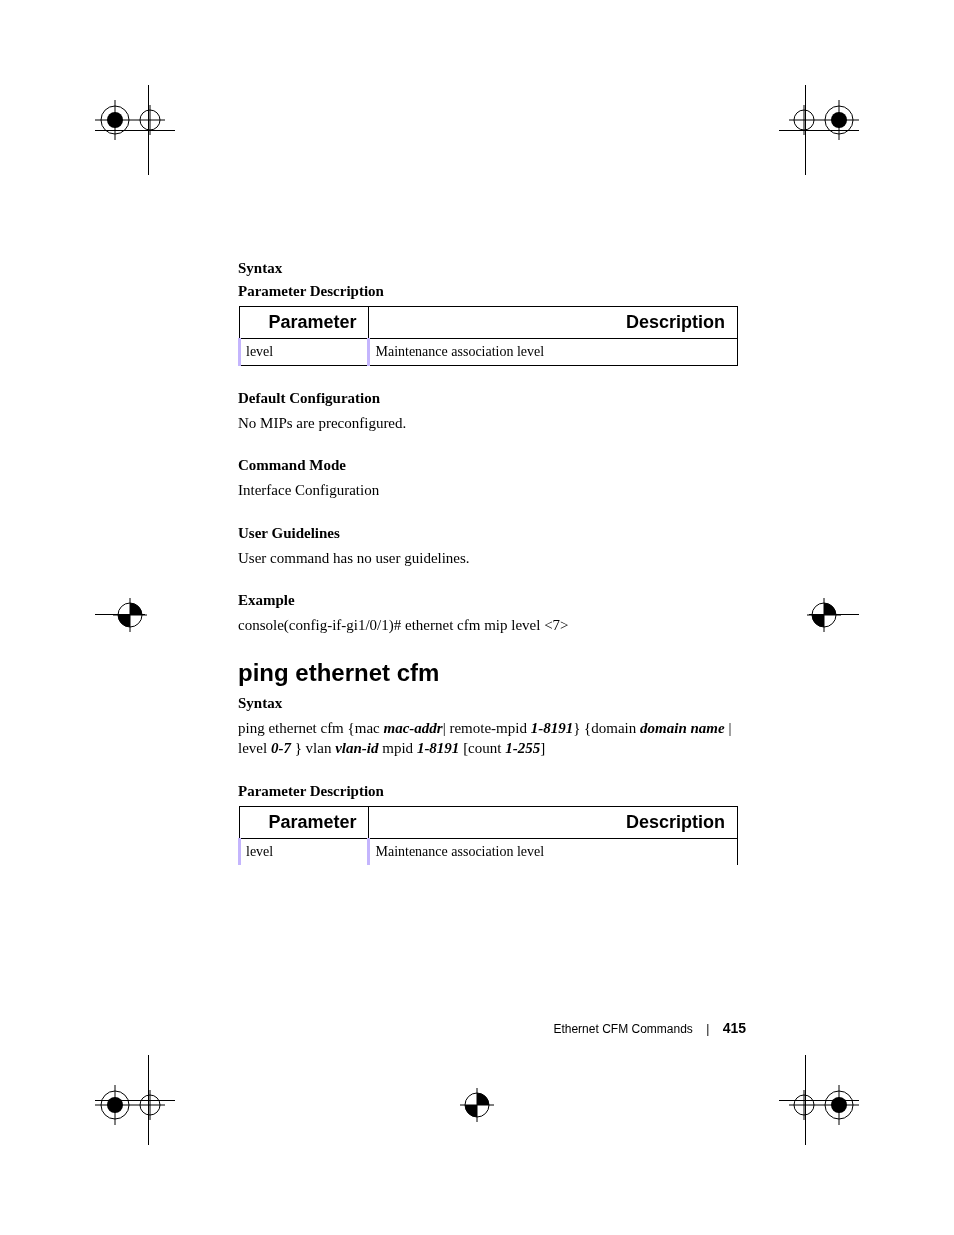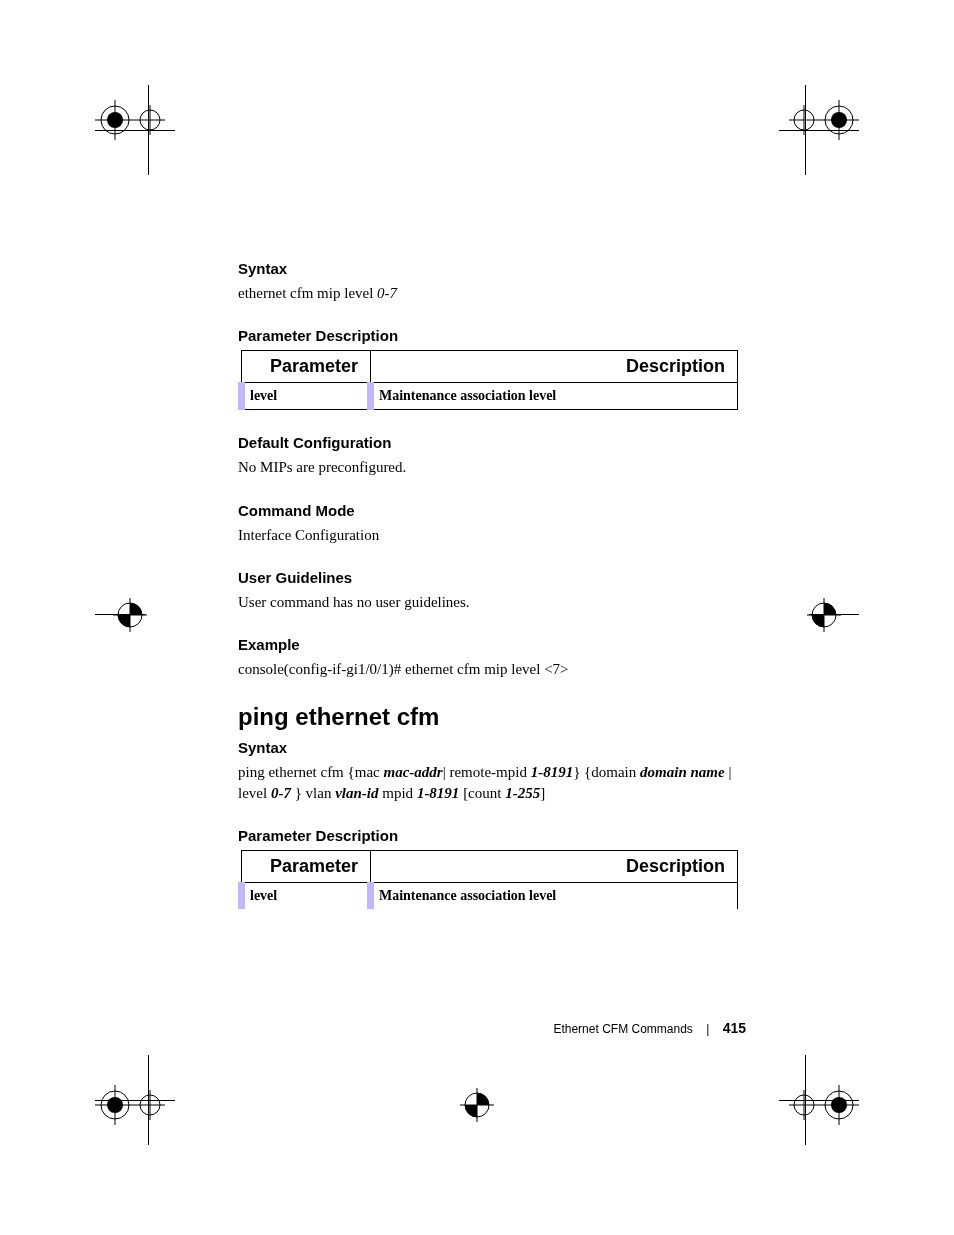--- a/index.html
+++ b/index.html
@@ -11,21 +11,21 @@
       height: 1235px;
       position: relative;
     }
     .content {
       position: absolute;
       left: 238px;
       top: 260px;
       width: 500px;
     }
     .section-heading {
-      font-family: Liberation Sans, sans-serif;
+      font-family: Liberation Serif, serif;
       font-weight: bold;
       font-size: 15px;
       margin: 0 0 6px 0;
       color: #000;
     }
     .body-text {
       font-size: 15px;
       margin: 0 0 24px 0;
       color: #000;
       line-height: 1.35;
@@ -47,23 +47,22 @@
       font-weight: bold;
       text-align: right;
       padding: 5px 12px;
       border-top: 1.5px solid #000;
       border-bottom: 1px solid #000;
       border-left: 1px solid #000;
       font-size: 18px;
     }
     table.param-table td {
       padding: 5px 5px;
-      border-left: 7px solid #c4b5fd;
+      border-left: 3px solid #c4b5fd;
       border-bottom: 1.5px solid #000;
-      font-weight: bold;
     }
     table.param-table.open td {
       border-bottom: none;
     }
     table.param-table th:last-child,
     table.param-table td:last-child {
       border-right: 1px solid #000;
     }
     table.param-table.open th:last-child,
     table.param-table.open td:last-child {
@@ -121,23 +120,20 @@
     .hline3 { position:absolute; left:95px; top:1100px; width:80px; height:1px; background:#000;}
     .hline4 { position:absolute; right:95px; top:1100px; width:80px; height:1px; background:#000;}
     .hline-mid-l { position:absolute; left:95px; top:614px; width:50px; height:1px; background:#000;}
     .hline-mid-r { position:absolute; right:95px; top:614px; width:50px; height:1px; background:#000;}
   </style>
 </head>
 <body>
 
 <div class="content">
   <div class="section-heading">Syntax</div>
-  <p class="body-text">
-    <span>ethernet cfm mip level </span><span class="italic">0-7</span>
-  </p>
 
   <div class="section-heading">Parameter Description</div>
   <table class="param-table">
     <tbody>
         <tr>
       <th style="width:26%">Parameter</th>
       <th>Description</th>
     </tr>
     <tr>
       <td>level</td>

